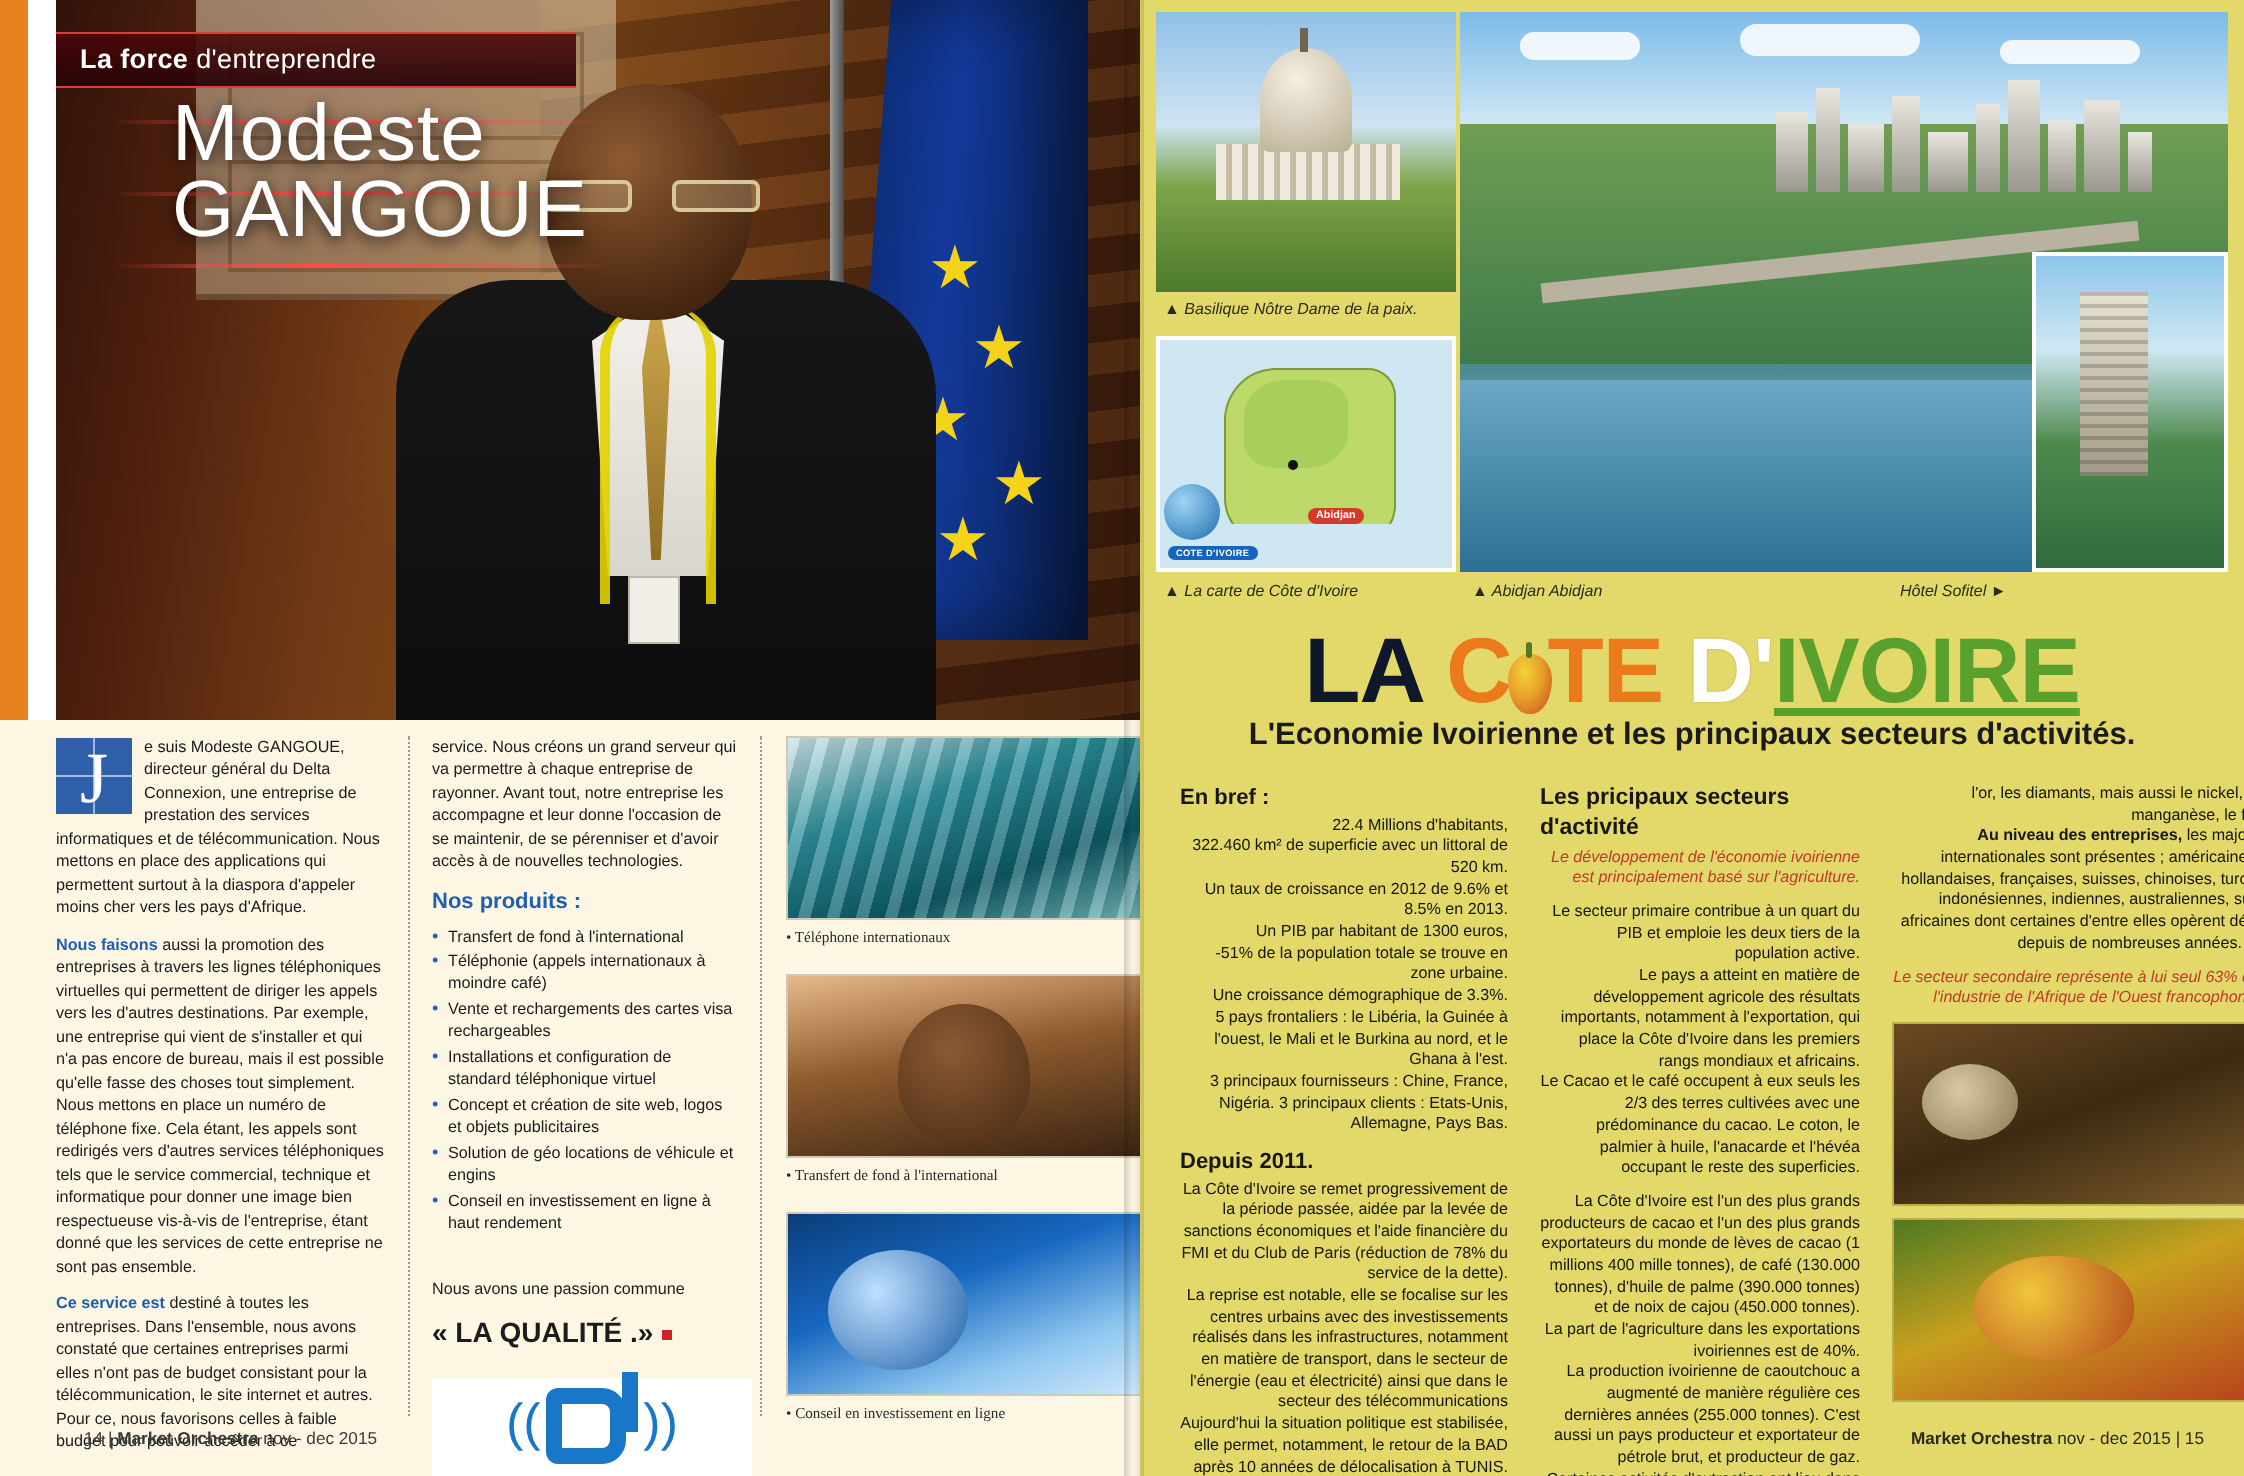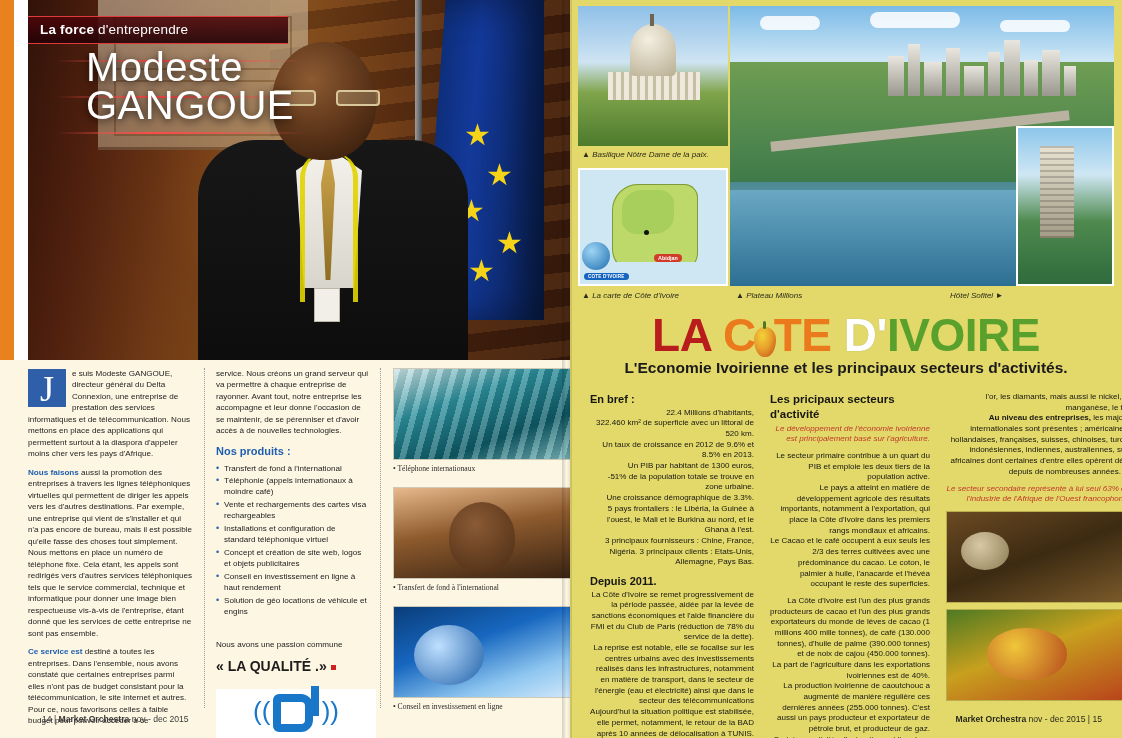--- a/index.html
+++ b/index.html
@@ -263,24 +263,24 @@
 
   .r-caps { position:absolute; left:0; top:0; width:628px; height:310px; }
   .rcap { position:absolute; font-size:8px; color:#2b2b1a; font-style: italic; }
   .rcap .tri{font-style:normal;}
 
   .r-title-wrap { position:absolute; left:0; top:312px; width:552px; text-align:center; }
   .r-title {
     font-size: 46px; font-weight: 800; letter-spacing: -0.5px; line-height: 1;
     font-family: "Liberation Sans", sans-serif;
   }
-  .r-title .k1{color:#b91c1c;text-align:center;}
+  .r-title .k1{color:#0f172a;text-align:center;}
   .r-title .k2{color:#ea7a1c;}
   .r-title .k3{color:#ffffff; text-shadow: 0 0 1px rgba(0,0,0,.25);}
-  .r-title .k4{color:#5aa02c;}
+  .r-title .k4{color:#5aa02c;text-decoration:underline;}
   .cocoa{
     display:inline-block; width:22px; height:30px; vertical-align:-6px; margin:0 -2px;
     background: radial-gradient(ellipse at 38% 30%, #f4d23a 0%, #e8a02a 45%, #c0461c 100%);
     border-radius: 48% 48% 46% 46%/ 42% 42% 58% 58%;
     position:relative;
   }
   .cocoa:after{content:"";position:absolute;left:9px;top:-6px;width:3px;height:8px;background:#4f7a23;border-radius:2px;}
   .r-sub { font-size: 15.5px; font-weight: 700; color:#1a1a1a; margin-top:1px;}
 
   #r-cols {
@@ -378,22 +378,22 @@
 
       <div class="l-col c2">
         <p>service. Nous créons un grand serveur qui va permettre à chaque entreprise de rayonner.  Avant tout, notre entreprise les accompagne et leur donne l'occasion de se maintenir, de se pérenniser et d'avoir accès à de nouvelles technologies.</p>
         <h3 class="nos">Nos produits :</h3>
         <ul class="prods">
           <li>Transfert de fond à l'international</li>
           <li>Téléphonie (appels internationaux à moindre café)</li>
           <li>Vente et rechargements des cartes visa rechargeables</li>
           <li>Installations et configuration de standard téléphonique virtuel</li>
           <li>Concept et création de site web, logos et objets publicitaires</li>
+          <li>Solution de géo locations de véhicule et engins</li>
           <li>Conseil en investissement en ligne à haut rendement</li>
-          <li>Solution de géo locations de véhicule et engins</li>
         </ul>
         <p class="passion">Nous avons une passion commune</p>
         <p>
           <span class="qualite">« LA QUALITÉ .»</span><span class="endsq"></span>
         </p>
 
         <div class="logo-box">
           <div class="logo-d">
             <span class="logo-wave" style="left:-20px;">((</span>
             <span class="logo-wave" style="right:-20px;">))</span>
@@ -471,21 +471,21 @@
       <div class="rcap" style="left:12px;top:150px;">
         <span class="tri">▲</span>
         <span>Basilique Nôtre Dame de la paix.</span>
       </div>
       <div class="rcap" style="left:12px;top:291px;">
         <span class="tri">▲</span>
         <span>La carte de Côte d'Ivoire</span>
       </div>
       <div class="rcap" style="left:166px;top:291px;">
         <span class="tri">▲</span>
-        <span>Plateau Millions</span>
+        <span>Abidjan Abidjan</span>
       </div>
       <div class="rcap" style="left:380px;top:291px;">
         <span>Hôtel Sofitel</span>
         <span class="tri">►</span>
       </div>
     </div>
 
     <div class="r-title-wrap">
       <div class="r-title">
         <span class="k1">LA </span><span class="k2">C</span><span class="cocoa"></span><span class="k2">TE </span><span class="k3">D'</span><span class="k4">IVOIRE</span>

